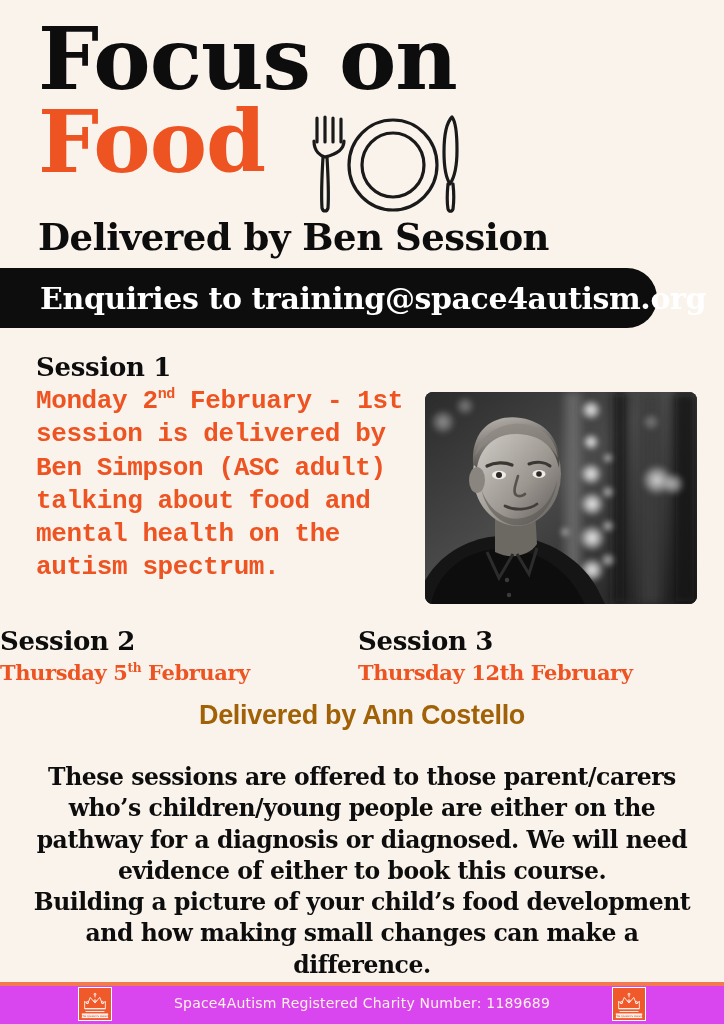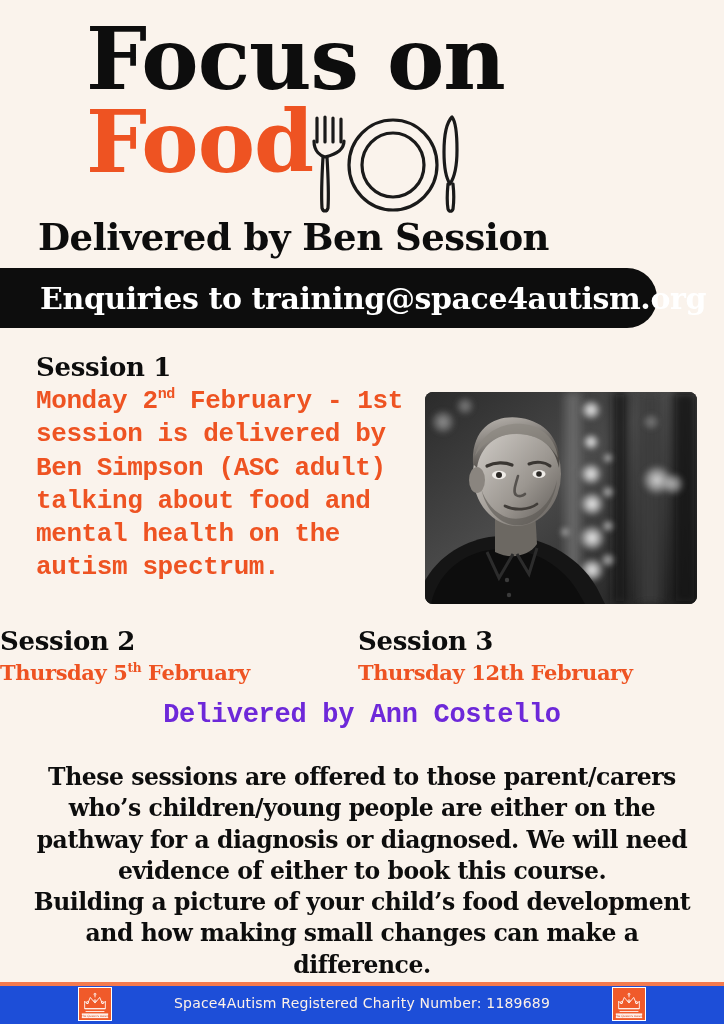--- a/index.html
+++ b/index.html
@@ -30,21 +30,20 @@
     left: 0; top: 0;
     width: 724px;
     height: 262px;
   }
 
   .title-block {
     position: absolute;
     left: 38px;
     top: 18px;
     width: 500px;
-    margin-left: 48px;
   }
 
   .title-line {
     font-family: "DejaVu Serif", "Liberation Serif", serif;
     font-weight: 700;
     font-size: 86px;
     line-height: 0.96;
     letter-spacing: -1px;
     color: #0d0d0d;
     white-space: nowrap;
@@ -224,24 +223,24 @@
     vertical-align: super;
     line-height: 0;
   }
 
   .delivered-by {
     position: absolute;
     left: 0;
     top: 700px;
     width: 724px;
     text-align: center;
-    font-family: Liberation Mono, monospace;
+    font-family: Liberation Sans, sans-serif;
     font-weight: 700;
     font-size: 27px;
-    color: #6d28d9;
+    color: #a16207;
     letter-spacing: -0.3px;
   }
 
   
   .body-copy {
     position: absolute;
     left: 26px;
     top: 762px;
     width: 672px;
     text-align: center;
@@ -255,21 +254,21 @@
 
   .body-copy p + p { margin-top: 0; }
 
   
   .footer {
     position: absolute;
     left: 0;
     bottom: 0;
     width: 724px;
     height: 42px;
-    background: #1d4ed8;
+    background: #d946ef;
   }
 
   .footer-strip {
     position: absolute;
     left: 0; top: 0;
     width: 724px;
     height: 4px;
     background: #f37a4e;
   }
 

